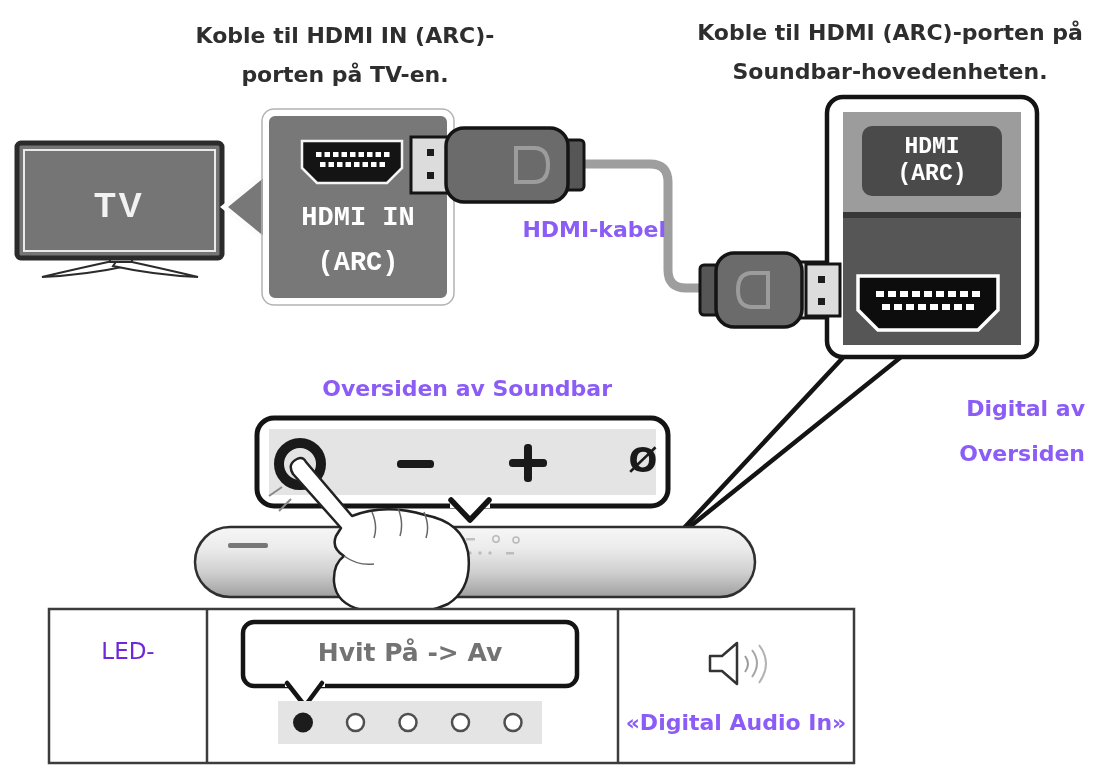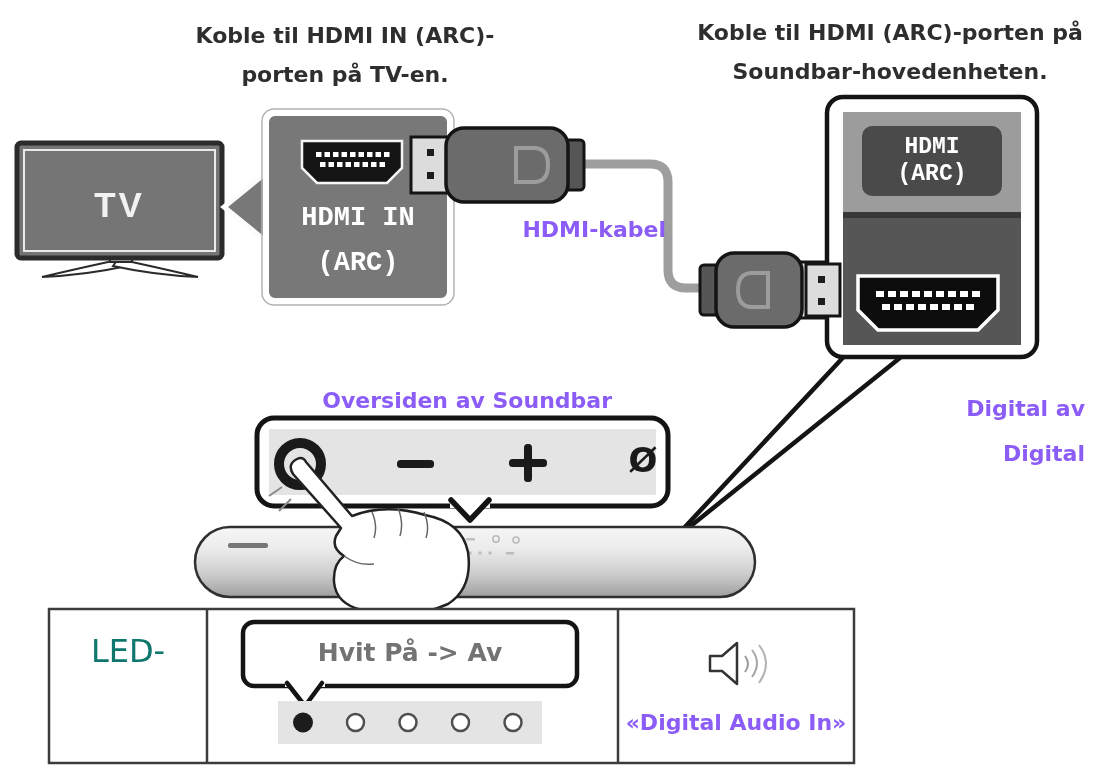--- a/index.html
+++ b/index.html
@@ -18,21 +18,21 @@
   }
   .tv-label{
     color:#f2f2f2;font-weight:bold;font-size:35px;letter-spacing:3px;
     font-family:"Liberation Sans",sans-serif;text-align:center;
   }
   .cable-label,.bottom-label,.panel-title{
     color:#8b5cf6;font-weight:bold;font-size:22px;text-align:right;
   }
   .bottom-label{line-height:45px;}
   .row-header{
-    color:#0f766e;font-size:32px;text-align:center;line-height:58px;
+    color:#6d28d9;font-size:23px;text-align:center;line-height:58px;
     font-weight:normal;
   }
   .bubble-label{
     color:#737373;font-weight:bold;font-size:25px;text-align:center;
   }
   .audio-label{
     color:#8b5cf6;font-weight:bold;font-size:22px;text-align:center;
   }
   .mute-symbol{
     color:#1a1a1a;font-weight:bold;font-size:34px;text-align:center;
@@ -240,24 +240,24 @@
 
   <div class="abs cable-label" style="left:466px;top:217px;width:200px;">HDMI-kabel</div>
 
   <div class="abs port-label" style="left:862px;top:134px;width:140px;font-size:23px;line-height:27px;">
     <div>HDMI</div>
     <div>(ARC)</div>
   </div>
 
   <div class="abs bottom-label" style="left:885px;top:386px;width:200px;">
     <div>Digital av</div>
-    <div>Digital</div>
-  </div>
-
-  <div class="abs panel-title" style="left:312px;top:388px;width:300px;">Oversiden av Soundbar</div>
+    <div>Oversiden</div>
+  </div>
+
+  <div class="abs panel-title" style="left:312px;top:376px;width:300px;">Oversiden av Soundbar</div>
 
   <div class="abs mute-symbol" style="left:622px;top:440px;width:42px;">Ø</div>
 
   <div class="abs row-header" style="left:51px;top:622px;width:154px;">
     <div>LED-</div>
   </div>
 
   <div class="abs bubble-label" style="left:243px;top:622px;width:334px;height:60px;display:flex;align-items:center;justify-content:center;">Hvit På -&gt; Av</div>
 
   <div class="abs audio-label" style="left:622px;top:710px;width:228px;">«Digital Audio In»</div>

